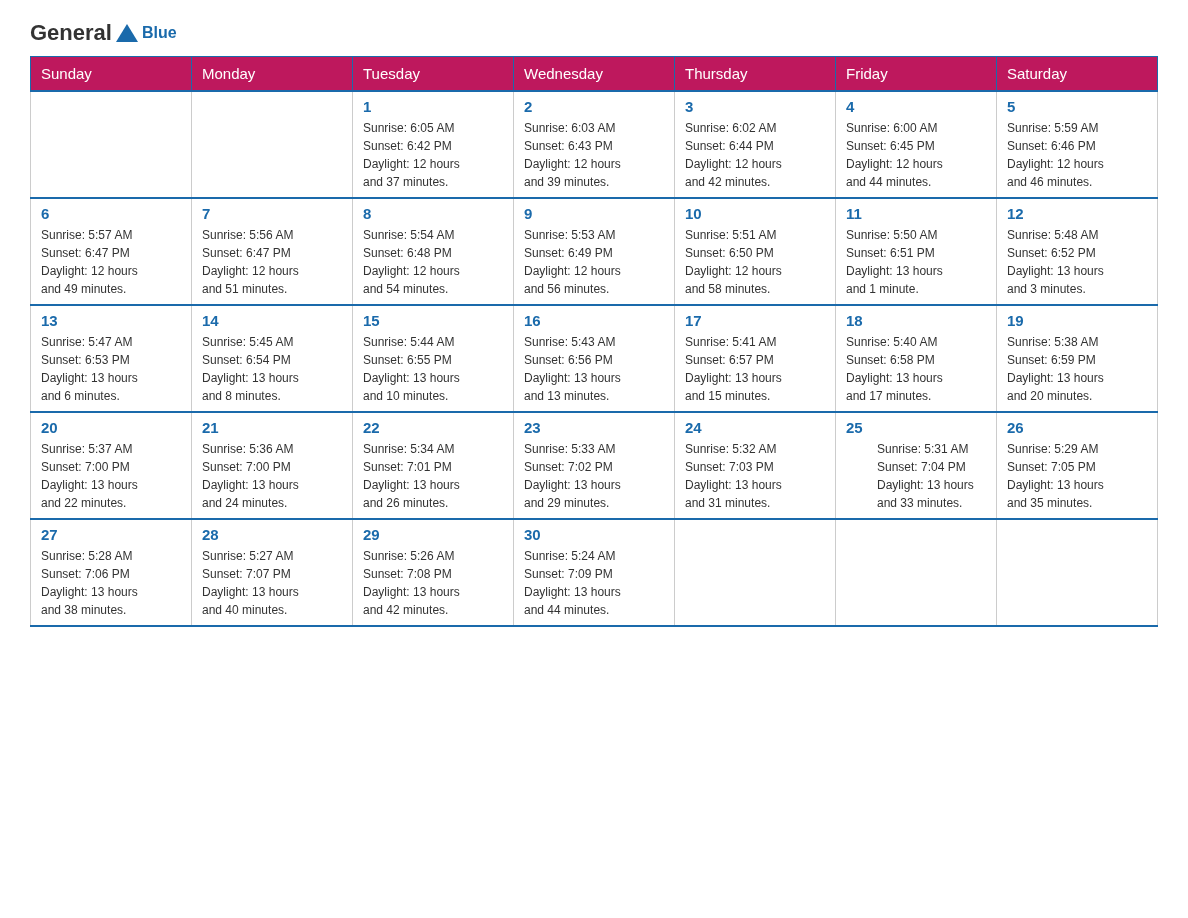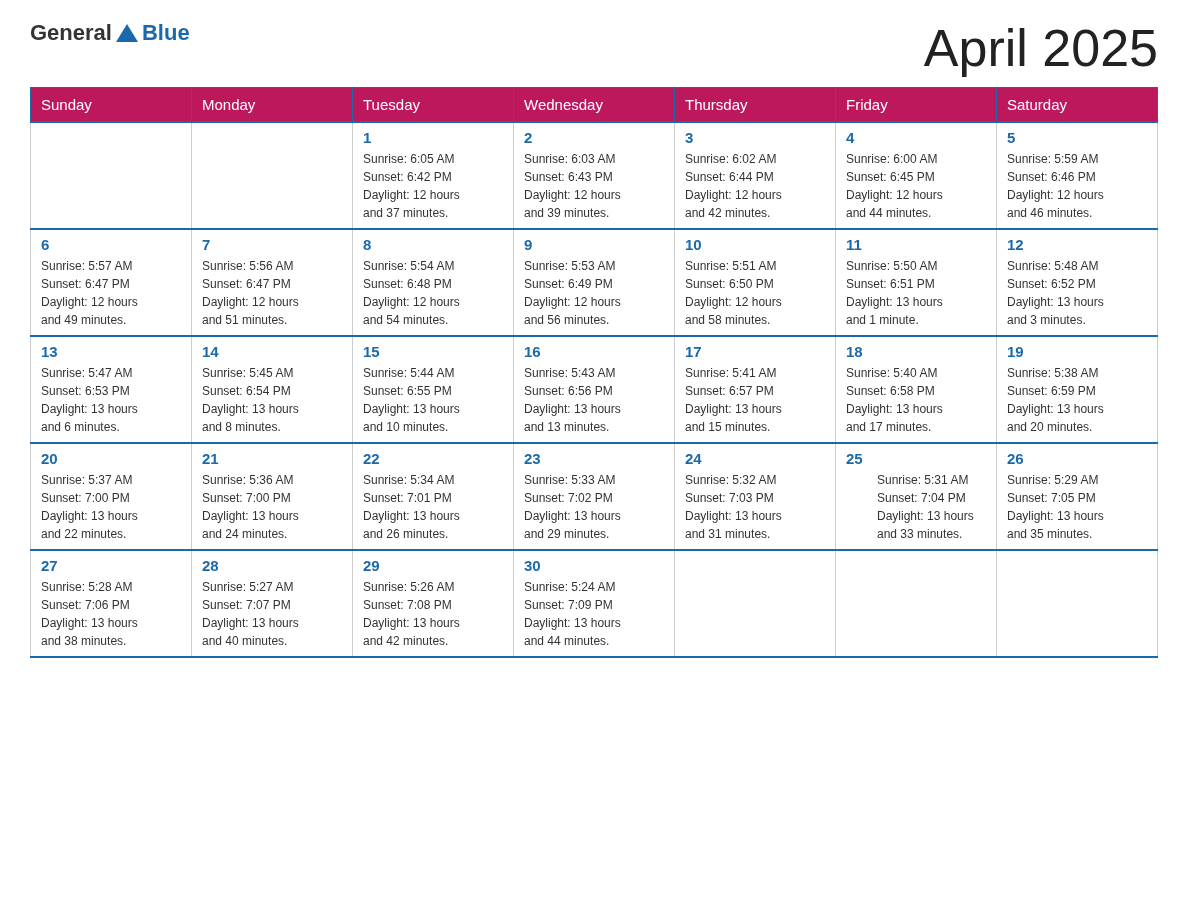--- a/index.html
+++ b/index.html
@@ -87,24 +87,23 @@
   </style>
 </head>
 <body>
 
 <div class="header-row">
   <div class="logo">
     <span style="font-size:22px;font-weight:bold;color:#333;">General</span>
     <svg width="22" height="22" viewBox="0 0 22 22">
       <polygon points="11,2 22,20 0,20" fill="#1a6aab"></polygon>
     </svg>
-    <span style="font-size:22px;font-weight:bold;color:#1a6aab;">Blue</span>
+    <span style="font-size:16px;font-weight:bold;color:#1a6aab;">Blue</span>
   </div>
   <div class="title-block">
-    <h1>April 2025</h1>
   </div>
 </div>
 
 <table>
   <thead>
     <tr>
       <th>Sunday</th>
       <th>Monday</th>
       <th>Tuesday</th>
       <th>Wednesday</th>

